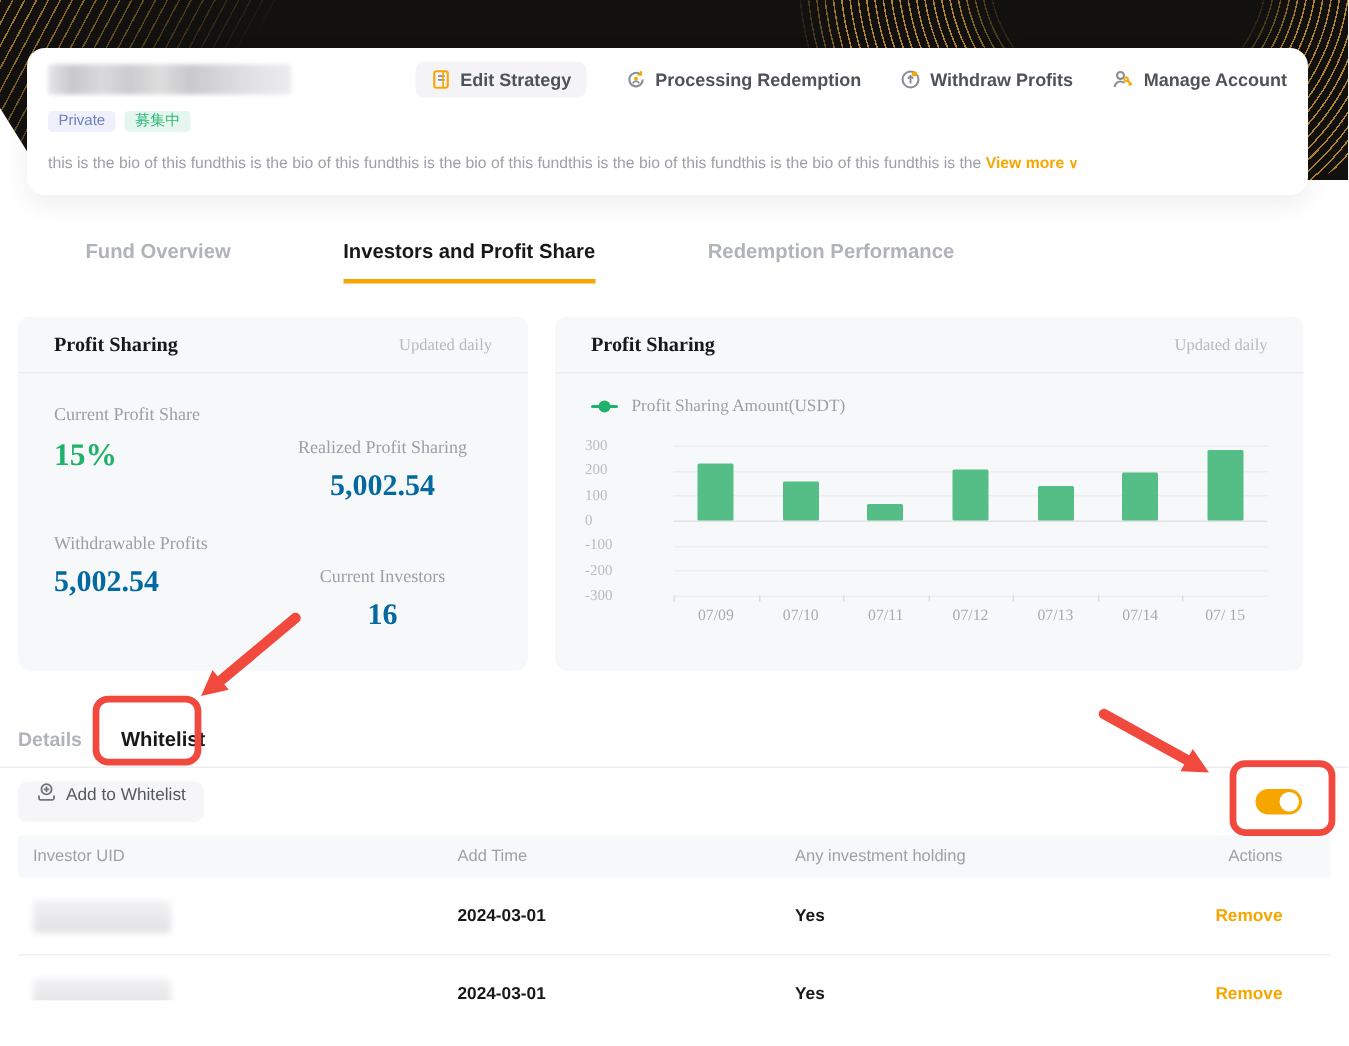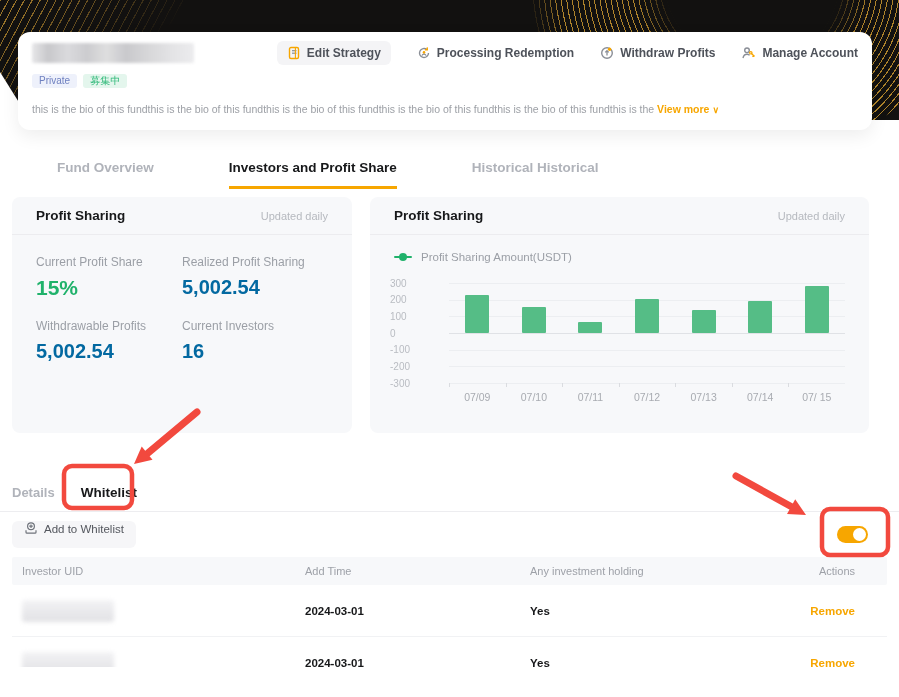--- a/index.html
+++ b/index.html
@@ -36,32 +36,32 @@
   .bio { margin-top:15px; font-size:10.5px; color:#9da0a6; white-space:nowrap; overflow:hidden; }
   .view-more { color:#f7a600; font-weight:700; cursor:pointer; }
   .view-more .chev { font-size:9px; }
 
   
   .main-tabs { position:absolute; left:12px; top:160px; display:flex; gap:30px; z-index:2; }
   .main-tab { font-size:13.5px; font-weight:700; color:#b0b3ba; padding-bottom:11px; cursor:pointer;margin-left:45px; }
   .main-tab.active { color:#17181a; border-bottom:3px solid #f7a600; }
 
   
-  .card { position:absolute; top:197px; background:#f7f8fa; border-radius:8px; height:236px; }
+  .card { position:absolute; top:211px; background:#f7f8fa; border-radius:8px; height:236px;font-family:Liberation Serif, serif; }
   .stats-card { left:12px; width:340px; }
   .chart-card { left:370px; width:499px; }
   .card-head { height:38px; padding:0 24px; display:flex; align-items:center; justify-content:space-between;
                border-bottom:1px solid #ececef; }
   .card-title { font-size:13.5px; font-weight:700; color:#17181a; }
   .card-updated { font-size:11px; color:#b6b9bf; }
 
   .stats-body { padding:20px 24px 0 24px; display:grid; grid-template-columns:1fr 1fr; row-gap:19px; }
   .stat .s-label { font-size:12px; color:#9b9fa6; margin-bottom:7px; }
   .stat .s-value { font-size:20px; font-weight:700; color:#0369a1; }
-  .stat.right { text-align:left; }
+  .stat.right { text-align:center;margin-top:22px; }
   .s-value.green { color:#20b26b; font-size:21px; }
 
   
   .chart-body { position:relative; padding:0 24px; }
   .legend { margin-top:16px; display:flex; align-items:center; gap:9px; font-size:11.5px; color:#9b9fa6; }
   .legend-marker { position:relative; width:18px; height:2px; background:#20b26b; border-radius:1px; }
   .legend-marker::after { content:""; position:absolute; left:5px; top:-3px; width:8px; height:8px; border-radius:50%; background:#20b26b; }
   .chart-wrap { position:relative; margin-top:20px; height:126px; }
   .y-labels { position:absolute; left:-4px; top:0; width:40px; height:100px; }
   .y-label { position:absolute; left:0; font-size:10px; color:#b9bcc2; }
@@ -166,21 +166,21 @@
     <div class="badges">
       <span class="badge badge-private">Private</span>
       <span class="badge badge-recruiting">募集中</span>
     </div>
     <div class="bio"><span>this is the bio of this fundthis is the bio of this fundthis is the bio of this fundthis is the bio of this fundthis is the bio of this fundthis is the </span><span class="view-more"><span>View more</span> <span class="chev">∨</span></span></div>
   </div>
 
   <div class="main-tabs">
     <div class="main-tab">Fund Overview</div>
     <div class="main-tab active">Investors and Profit Share</div>
-    <div class="main-tab">Historical Historical</div>
+    <div class="main-tab">Redemption Performance</div>
   </div>
 
   <div class="card stats-card">
     <div class="card-head">
       <span class="card-title">Profit Sharing</span>
       <span class="card-updated">Updated daily</span>
     </div>
     <div class="stats-body">
       <div class="stat">
         <div class="s-label">Current Profit Share</div>

